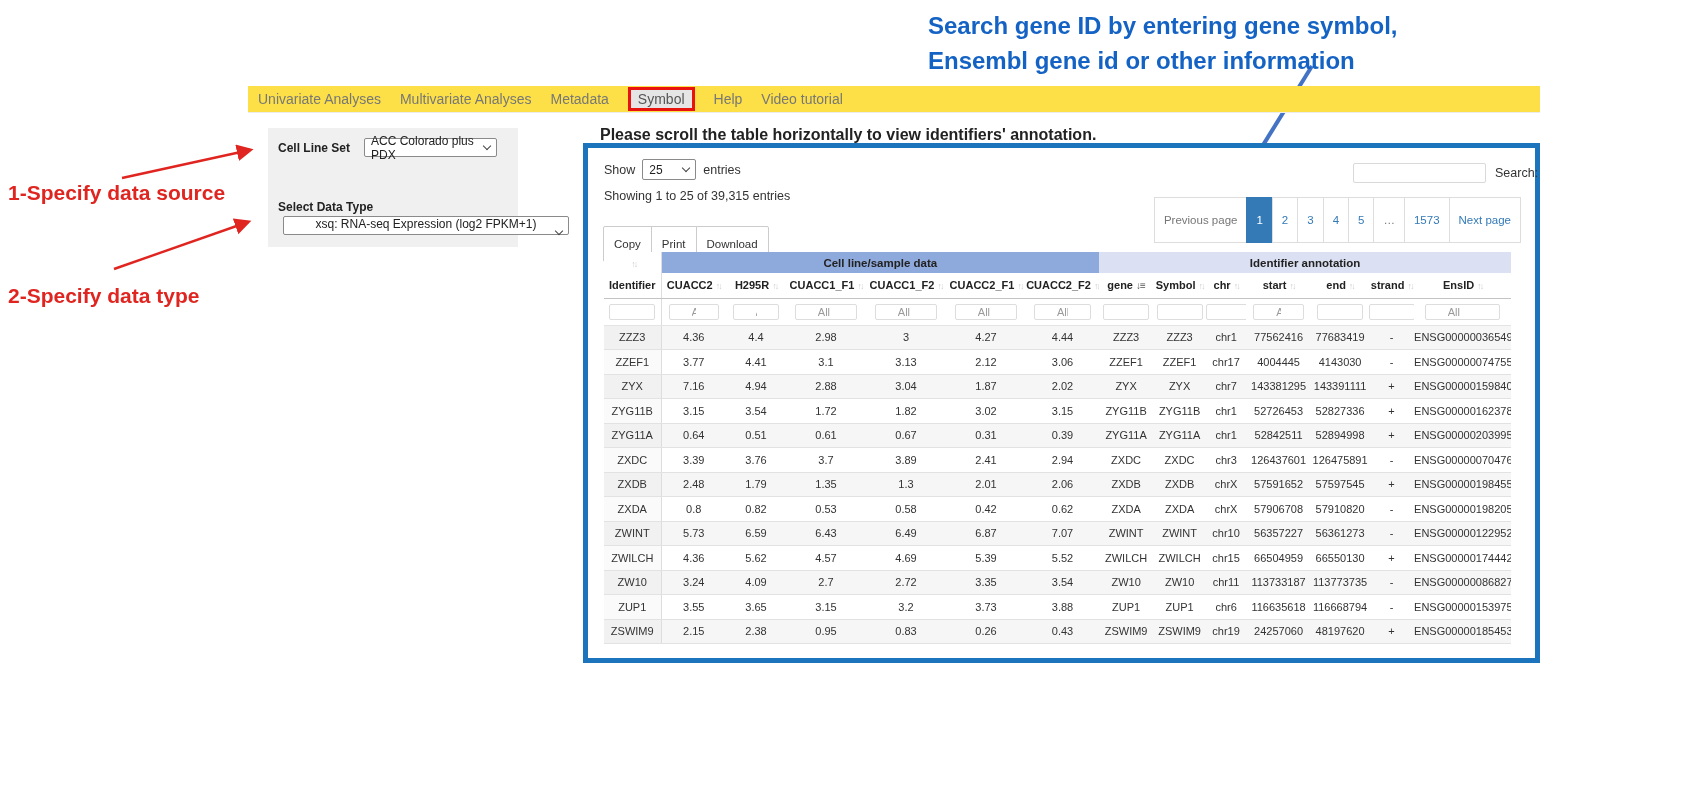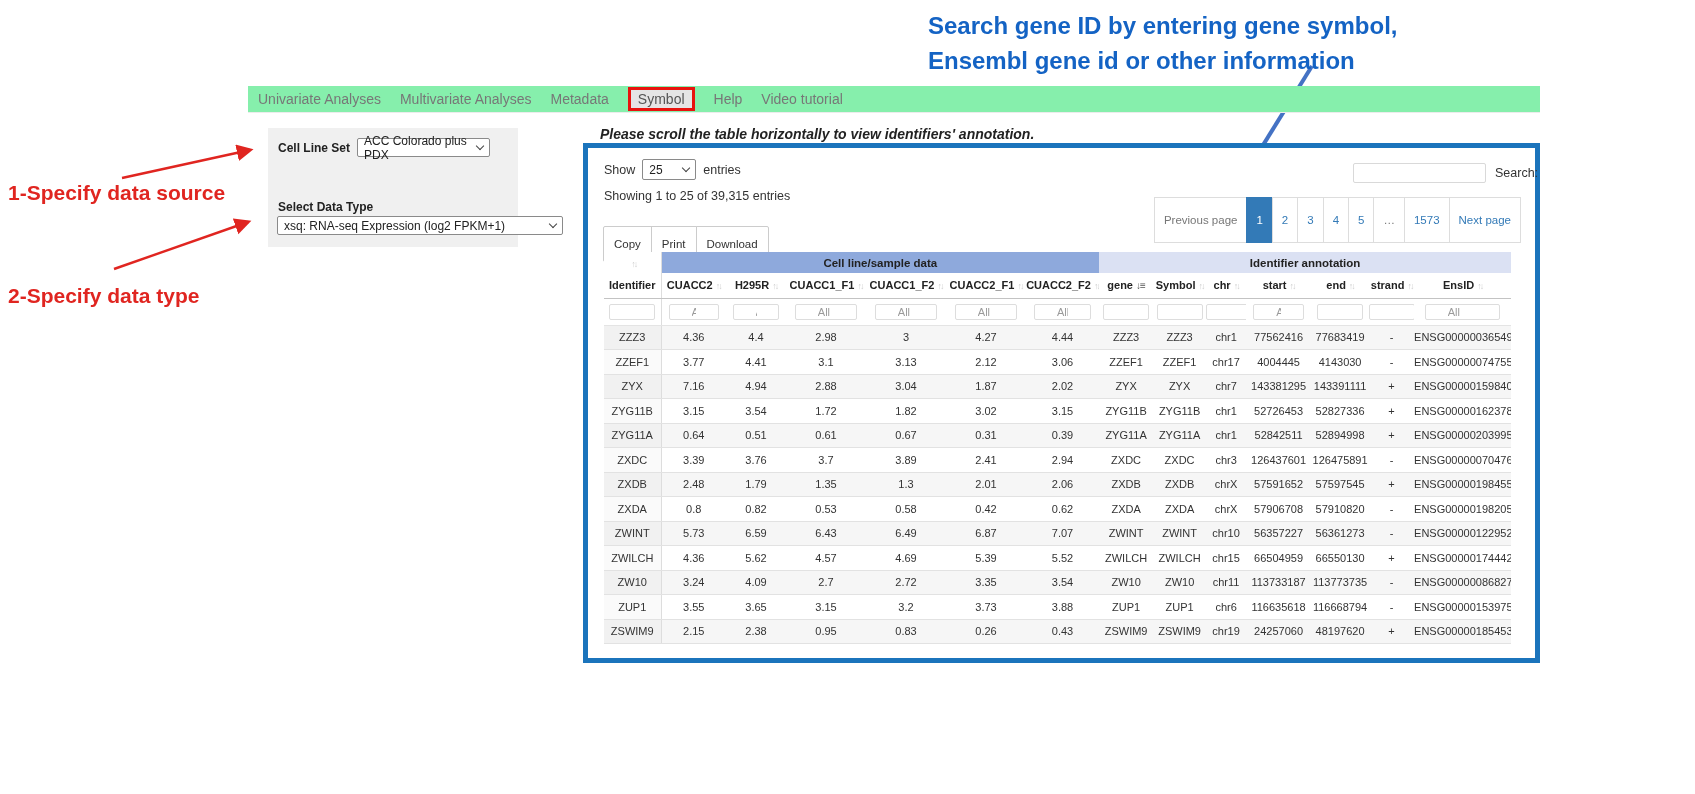--- a/index.html
+++ b/index.html
@@ -9,40 +9,40 @@
 
   
   #overlay{position:absolute;left:0;top:0;width:1695px;height:794px;pointer-events:none;}
   .headline{position:absolute;left:928px;top:8px;font-size:24px;font-weight:bold;
             color:#1463c4;line-height:35px;white-space:nowrap;}
   .red-note{position:absolute;font-size:21px;font-weight:bold;color:#e02520;white-space:nowrap;}
   #note1{left:8px;top:181px;}
   #note2{left:8px;top:284px;}
 
   
-  #navbar{position:absolute;left:248px;top:86px;width:1292px;height:27px;background:#86efac;
+  #navbar{position:absolute;left:248px;top:86px;width:1292px;height:27px;background:#fde047;
           border-bottom:1px solid #ececec;display:flex;align-items:center;gap:19px;
           padding-left:10px;box-sizing:border-box;font-size:14px;color:#777;}
   .nav-item{cursor:pointer;white-space:nowrap;}
   .nav-active{background:#e5e5e5;border:3px solid #e8130e;padding:1px 7px;color:#555;}
 
   
   #left-panel{position:absolute;left:268px;top:128px;width:250px;height:119px;background:#f0f0f0;padding-left:12px;}
   #cls-row{position:absolute;left:10px;top:10px;display:flex;align-items:center;font-size:12px;}
   .blabel{font-weight:bold;color:#222;}
   .fselect{display:flex;align-items:center;background:#fff;border:1px solid #8a8a8a;border-radius:2px;
            height:19px;font-size:12px;color:#222;padding:0 6px;cursor:pointer;}
-  #cls-select{margin-left:7px;width:133px;}
+  #cls-select{margin-left:14px;width:133px;}
   .chev{width:6px;height:6px;border-right:1.6px solid #444;border-bottom:1.6px solid #444;
         transform:rotate(45deg);margin-left:auto;margin-top:-3px;flex:none;}
   #dtype-label{position:absolute;left:10px;top:72px;font-size:12px;font-weight:bold;color:#222;}
-  #dtype-select{position:absolute;left:9px;top:88px;width:286px;}
+  #dtype-select{position:absolute;left:15px;top:88px;width:286px;flex-direction:column;}
 
   
-  #scroll-hint{position:absolute;left:600px;top:126px;font-size:14px;font-weight:bold;color:#222;font-style:italic;}
+  #scroll-hint{position:absolute;left:600px;top:126px;font-size:16px;font-weight:bold;color:#222;}
   #blue-box{position:absolute;left:583px;top:143px;width:957px;height:520px;
             border:5px solid #1b74bc;background:#fff;box-sizing:border-box;}
 
   #show-row{position:absolute;left:16px;top:11px;display:flex;align-items:center;gap:7px;font-size:12.5px;color:#333;}
   #len-select{width:54px;height:21px;}
   #info-text{position:absolute;left:16px;top:41px;font-size:12.5px;color:#333;}
 
   #search-wrap{position:absolute;left:758px;top:15px;display:flex;align-items:center;margin-left:7px;}
   #search-input{width:133px;height:20px;border:1px solid #d9d9d9;border-radius:2px;background:#fff;outline:none;
                 font-size:12px;padding:0 4px;}

